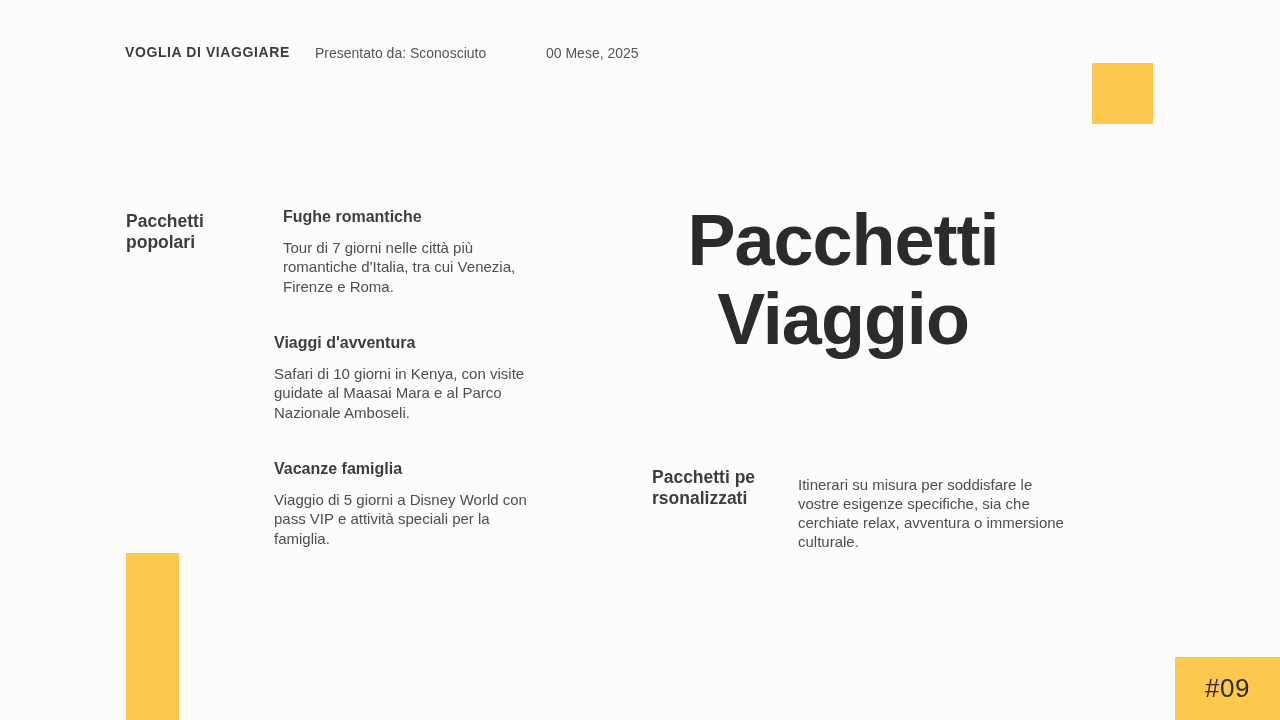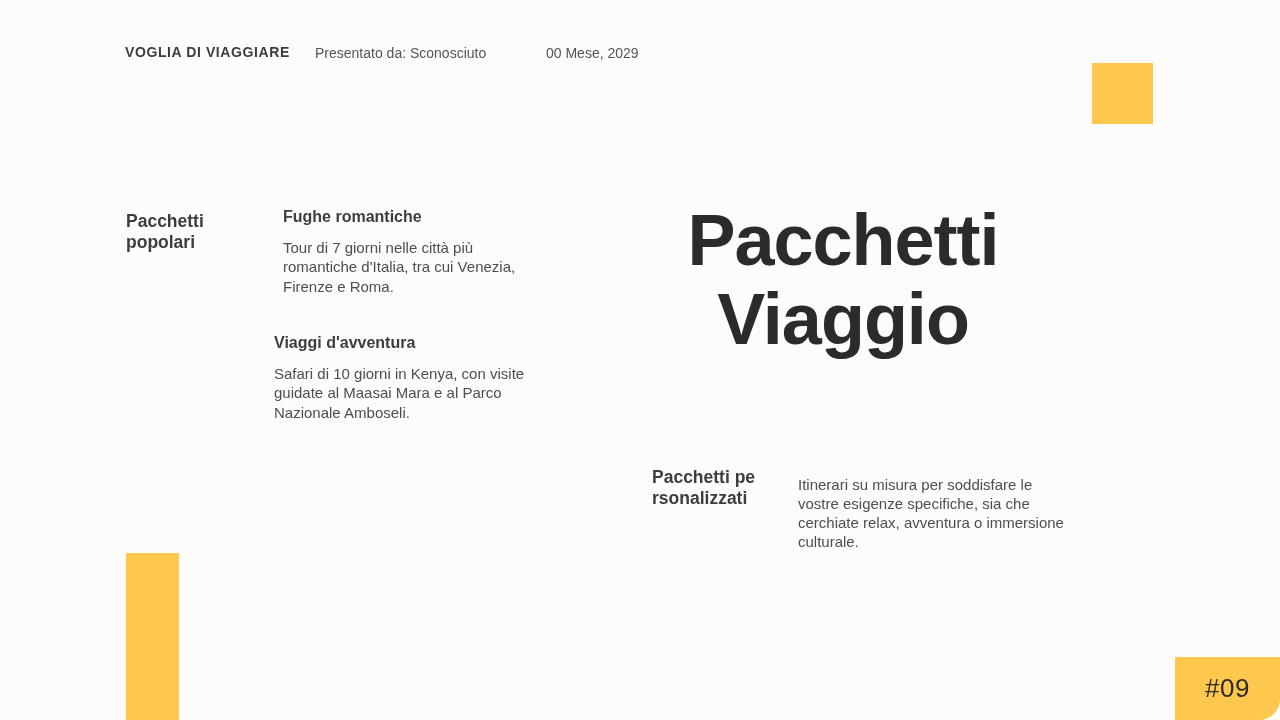--- a/index.html
+++ b/index.html
@@ -15,21 +15,20 @@
   body {
     font-family: "Liberation Sans", sans-serif;
     background: var(--background);
   }
   .slide {
     position: relative;
     width: 1280px;
     height: 720px;
     background: var(--background);
     overflow: hidden;
-    border-radius: 21px;
   }
   
   .brand {
     position: absolute; left: 125px; top: 44px;
     font-size: 14px; font-weight: 700; letter-spacing: 0.6px;
     color: var(--heading-color);
   }
   .presented-by {
     position: absolute; left: 315px; top: 45px;
     font-size: 14px; color: var(--muted-color);
@@ -99,36 +98,40 @@
     font-size: 26px; font-weight: 400; color: #2F2B20; letter-spacing: 0.5px;
   }
 </style>
 </head>
 <body>
 
 <div class="slide">
 
   <div class="brand">VOGLIA DI VIAGGIARE</div>
   <div class="presented-by">Presentato da: Sconosciuto</div>
-  <div class="date">00 Mese, 2029</div>
+  <div class="date">00 Mese, 2025</div>
 
   <div class="square-top-right"></div>
 
   <div class="popular-heading">Pacchetti popolari</div>
 
   <div class="package-item item-0">
     <div class="package-title">Fughe romantiche</div>
     <div class="package-desc">Tour di 7 giorni nelle città più romantiche d'Italia, tra cui Venezia, Firenze e Roma.</div>
   </div>
 
   <div class="package-item item-1">
     <div class="package-title">Viaggi d'avventura</div>
     <div class="package-desc">Safari di 10 giorni in Kenya, con visite guidate al Maasai Mara e al Parco Nazionale Amboseli.</div>
   </div>
 
+  <div class="package-item item-2">
+    <div class="package-title">Vacanze famiglia</div>
+    <div class="package-desc">Viaggio di 5 giorni a Disney World con pass VIP e attività speciali per la famiglia.</div>
+  </div>
 
   <h1 class="main-title">Pacchetti Viaggio</h1>
 
   <div class="custom-heading">Pacchetti personalizzati</div>
   <div class="custom-desc">Itinerari su misura per soddisfare le vostre esigenze specifiche, sia che cerchiate relax, avventura o immersione culturale.</div>
 
   <div class="strip-bottom-left"></div>
 
   <div class="page-badge">
     <span>#09</span>

